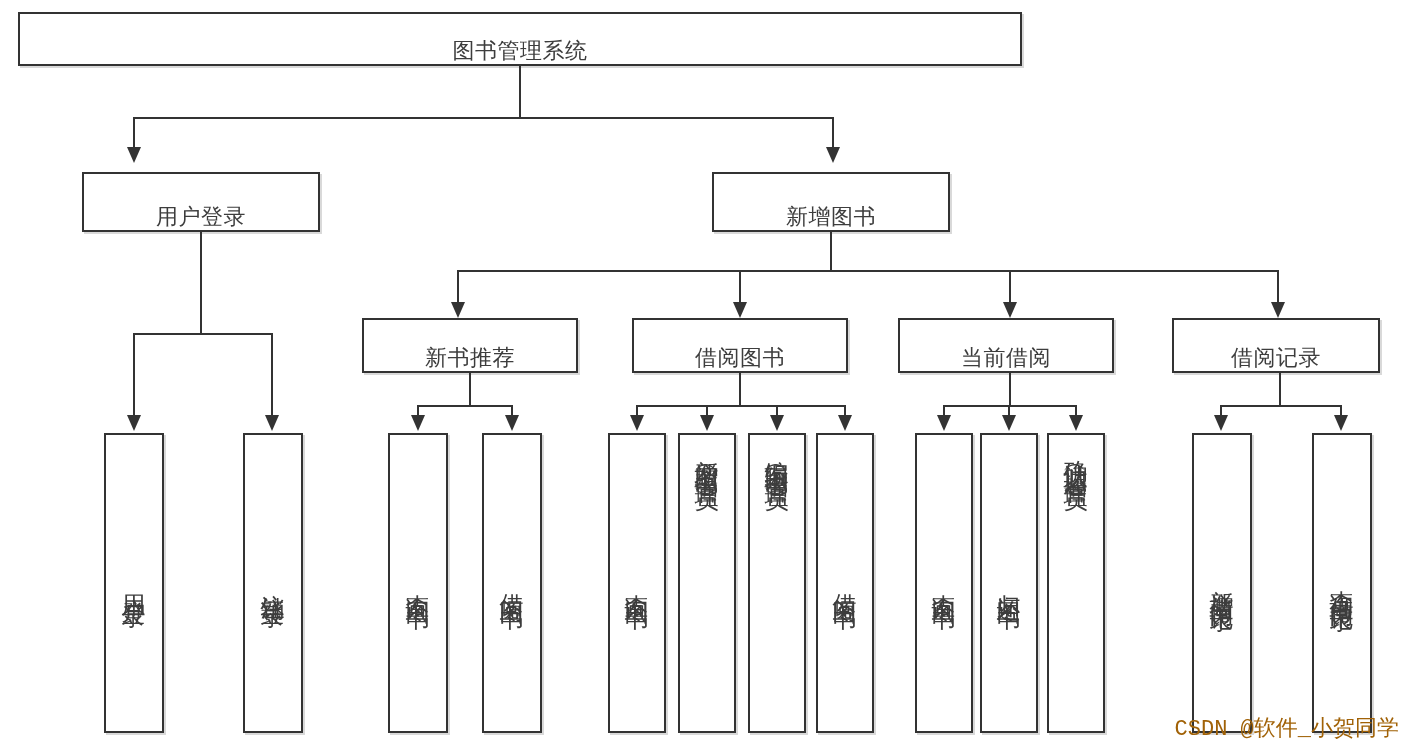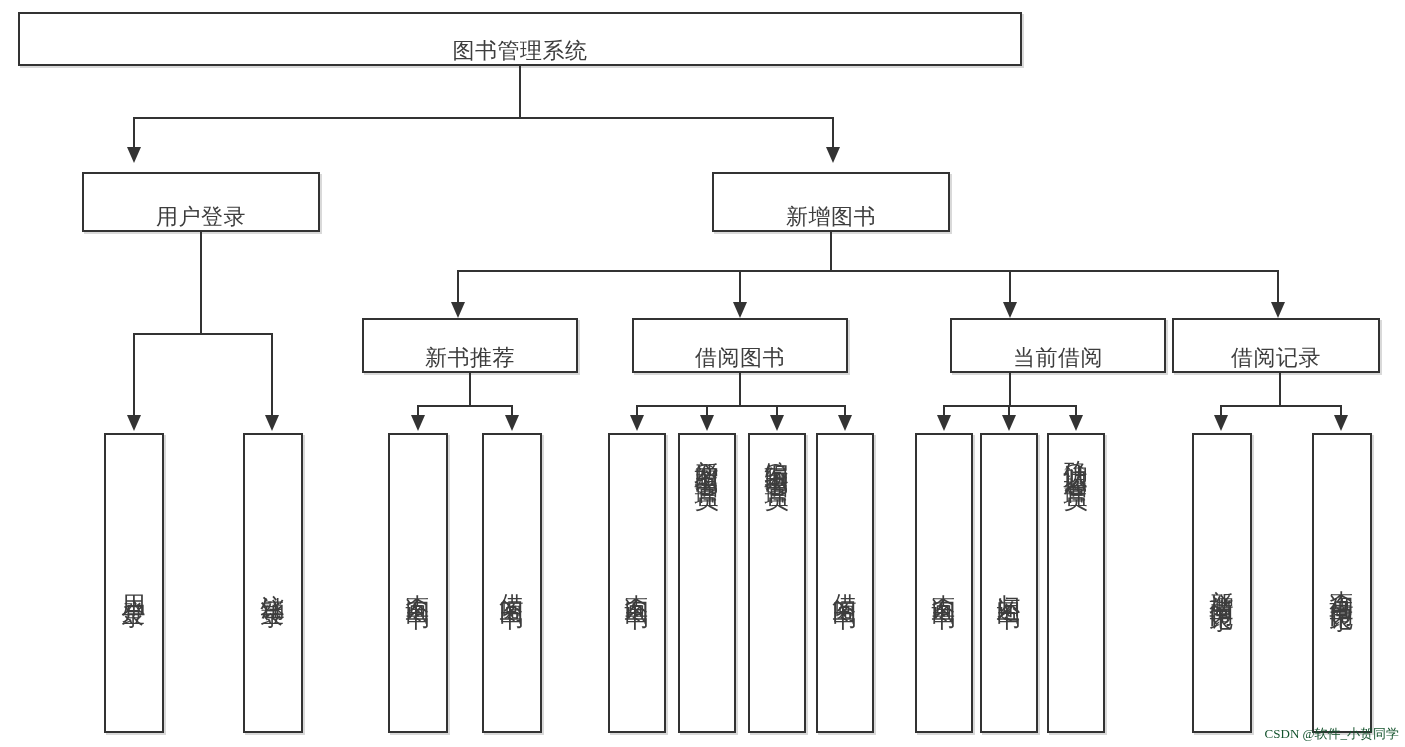--- a/index.html
+++ b/index.html
@@ -67,24 +67,24 @@
     border-left: 7px solid transparent;
     border-right: 7px solid transparent;
     border-top: 16px solid #333333;
   }
 
   
   #watermark {
     position: absolute;
     right: 6px;
     bottom: 4px;
-    font-size: 13px;
-    color: #14532d;
+    font-size: 22px;
+    color: #a16207;
     white-space: nowrap;
-    font-family: Liberation Serif, serif;
+    font-family: Liberation Mono, monospace;
   }
 </style>
 </head>
 <body>
 
 <div id="canvas">
 
   <div class="node horiz" style="left:18px; top:12px; width:1004px; height:54px;">
     <span>图书管理系统</span>
   </div>
@@ -120,21 +120,21 @@
   <div class="arrow" style="left:1003px; top:302px;"></div>
   <div class="vline" style="left:1277px; top:270px; height:32px;"></div>
   <div class="arrow" style="left:1271px; top:302px;"></div>
 
   <div class="node horiz" style="left:362px; top:318px; width:216px; height:55px;">
     <span>新书推荐</span>
   </div>
   <div class="node horiz" style="left:632px; top:318px; width:216px; height:55px;">
     <span>借阅图书</span>
   </div>
-  <div class="node horiz" style="left:950px; top:318px; width:216px; height:55px;">
+  <div class="node horiz" style="left:898px; top:318px; width:216px; height:55px;">
     <span>当前借阅</span>
   </div>
   <div class="node horiz" style="left:1172px; top:318px; width:208px; height:55px;">
     <span>借阅记录</span>
   </div>
 
   <div class="vline" style="left:469px; top:373px; height:34px;"></div>
   <div class="hline" style="left:417px; top:405px; width:96px;"></div>
   <div class="vline" style="left:417px; top:405px; height:10px;"></div>
   <div class="arrow" style="left:411px; top:415px;"></div>

